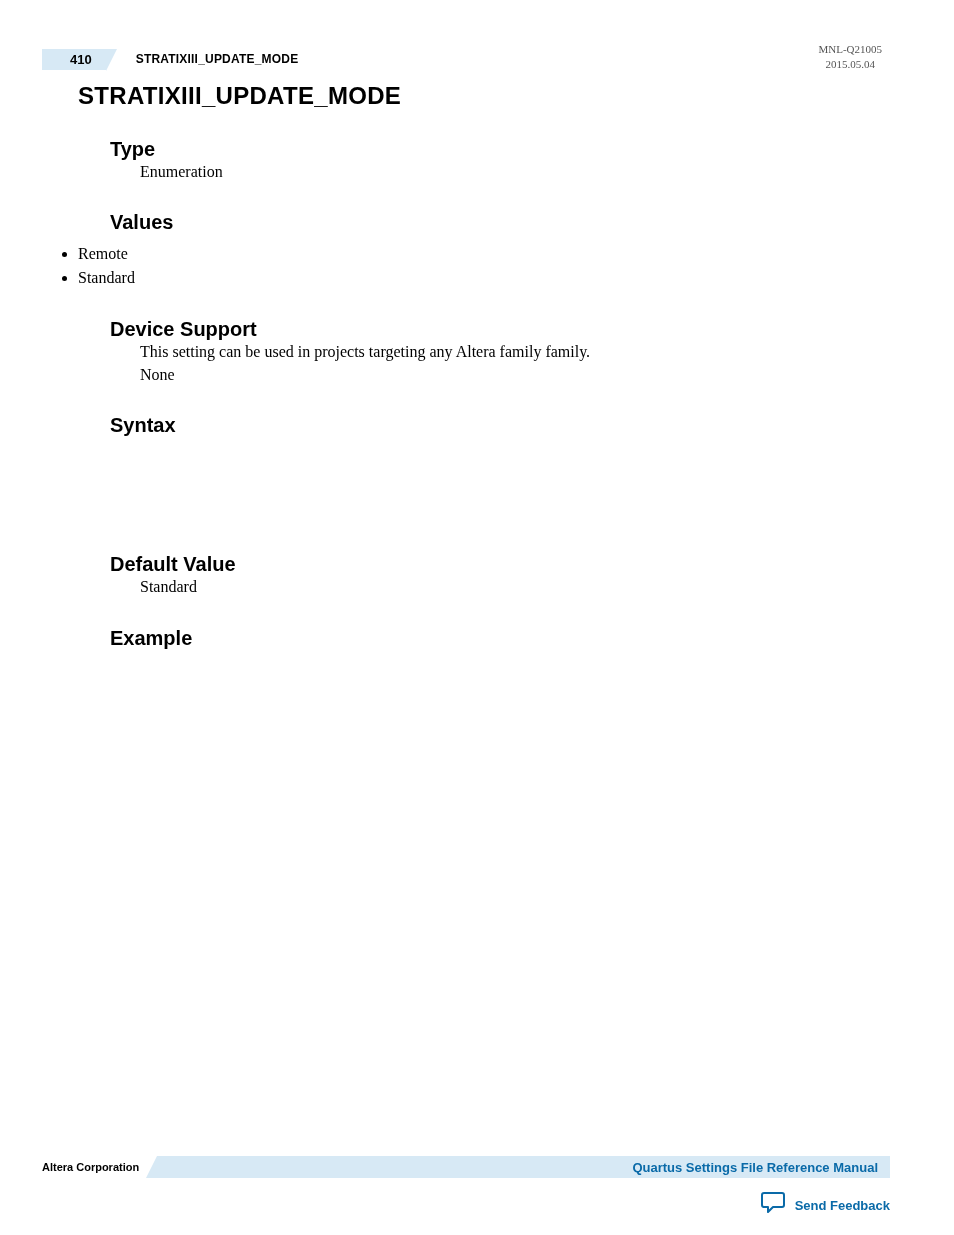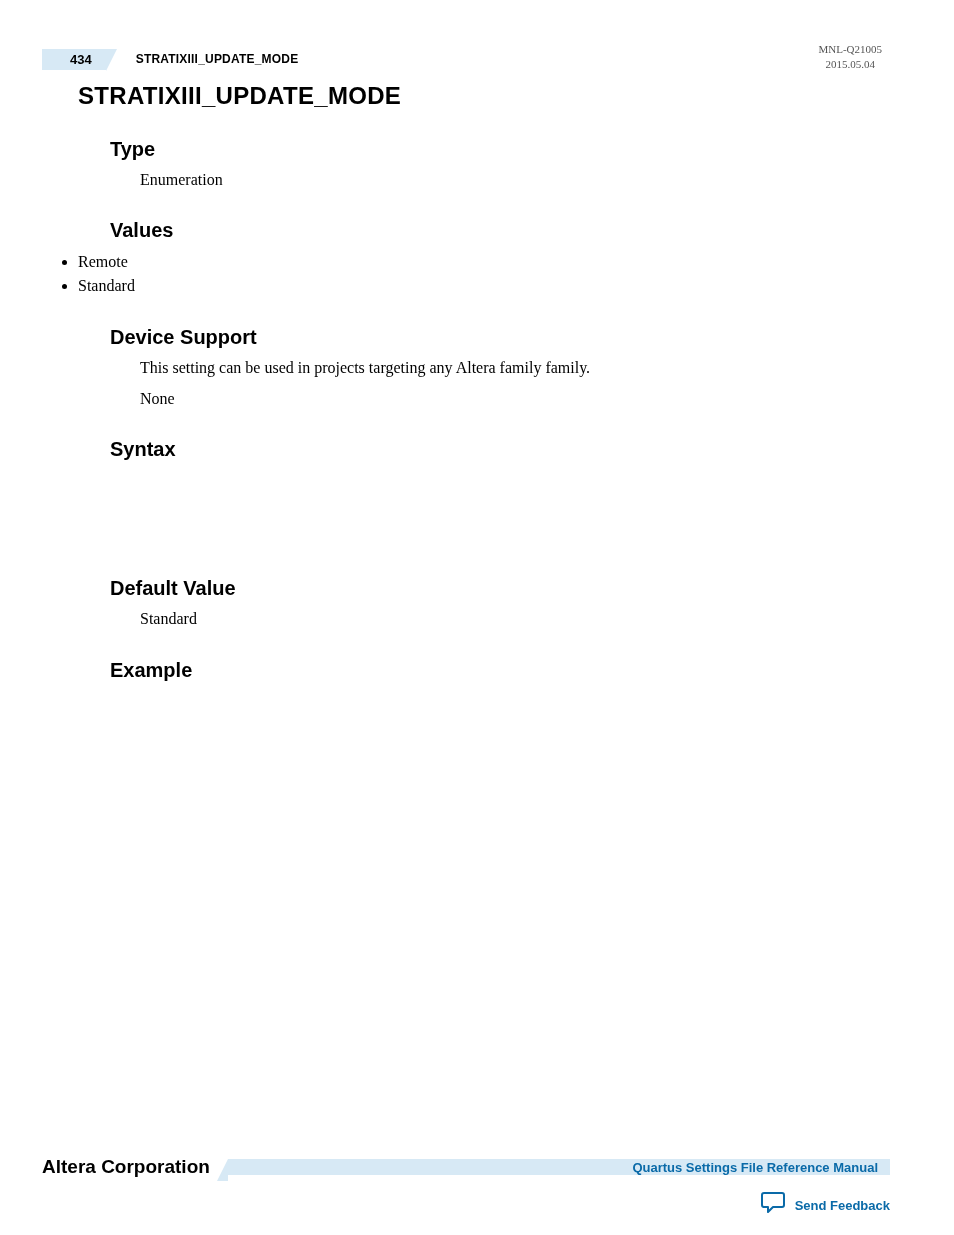--- a/index.html
+++ b/index.html
@@ -88,21 +88,20 @@
     font-family: Arial, sans-serif;
     font-weight: bold;
     font-size: 20px;
     color: #000;
     margin-top: 28px;
     margin-left: 32px;
   }
   .section-body {
     font-size: 16px;
     color: #000;
-    margin-top: 8px;
     margin-left: 62px;
     line-height: 1.4;
   }
   ul.values-list {
     margin-top: 8px;
     font-size: 16px;
     line-height: 1.5;
   }
   ul.values-list li {
     list-style: disc;
@@ -116,29 +115,29 @@
   }
   .footer-bar {
     position: relative;
     height: 24px;
     display: flex;
     align-items: center;
   }
   .footer-left {
     font-family: Arial, sans-serif;
     font-weight: bold;
-    font-size: 19px;
+    font-size: 11px;
     color: #000;
     white-space: nowrap;
     z-index: 2;
   }
   .footer-strip {
     position: relative;
     flex: 1;
-    height: 16px;
+    height: 22px;
     margin-left: 18px;
     background: #d7e9f5;
   }
   .footer-strip::before {
     content: "";
     position: absolute;
     left: -11px;
     top: 0;
     width: 0;
     height: 0;
@@ -172,21 +171,21 @@
     font-size: 13px;
     color: #0a6aa8;
   }
   .feedback-icon svg { display: block; }
 </style>
 </head>
 <body>
 
 <div class="header">
   <div class="page-tab">
-    <span class="page-num-box">434</span>
+    <span class="page-num-box">410</span>
     <span class="header-title">STRATIXIII_UPDATE_MODE</span>
   </div>
   <div class="header-right">
     <div>MNL-Q21005</div>
     <div>2015.05.04</div>
   </div>
 </div>
 
 <div class="main">
   <div class="h1">STRATIXIII_UPDATE_MODE</div>

